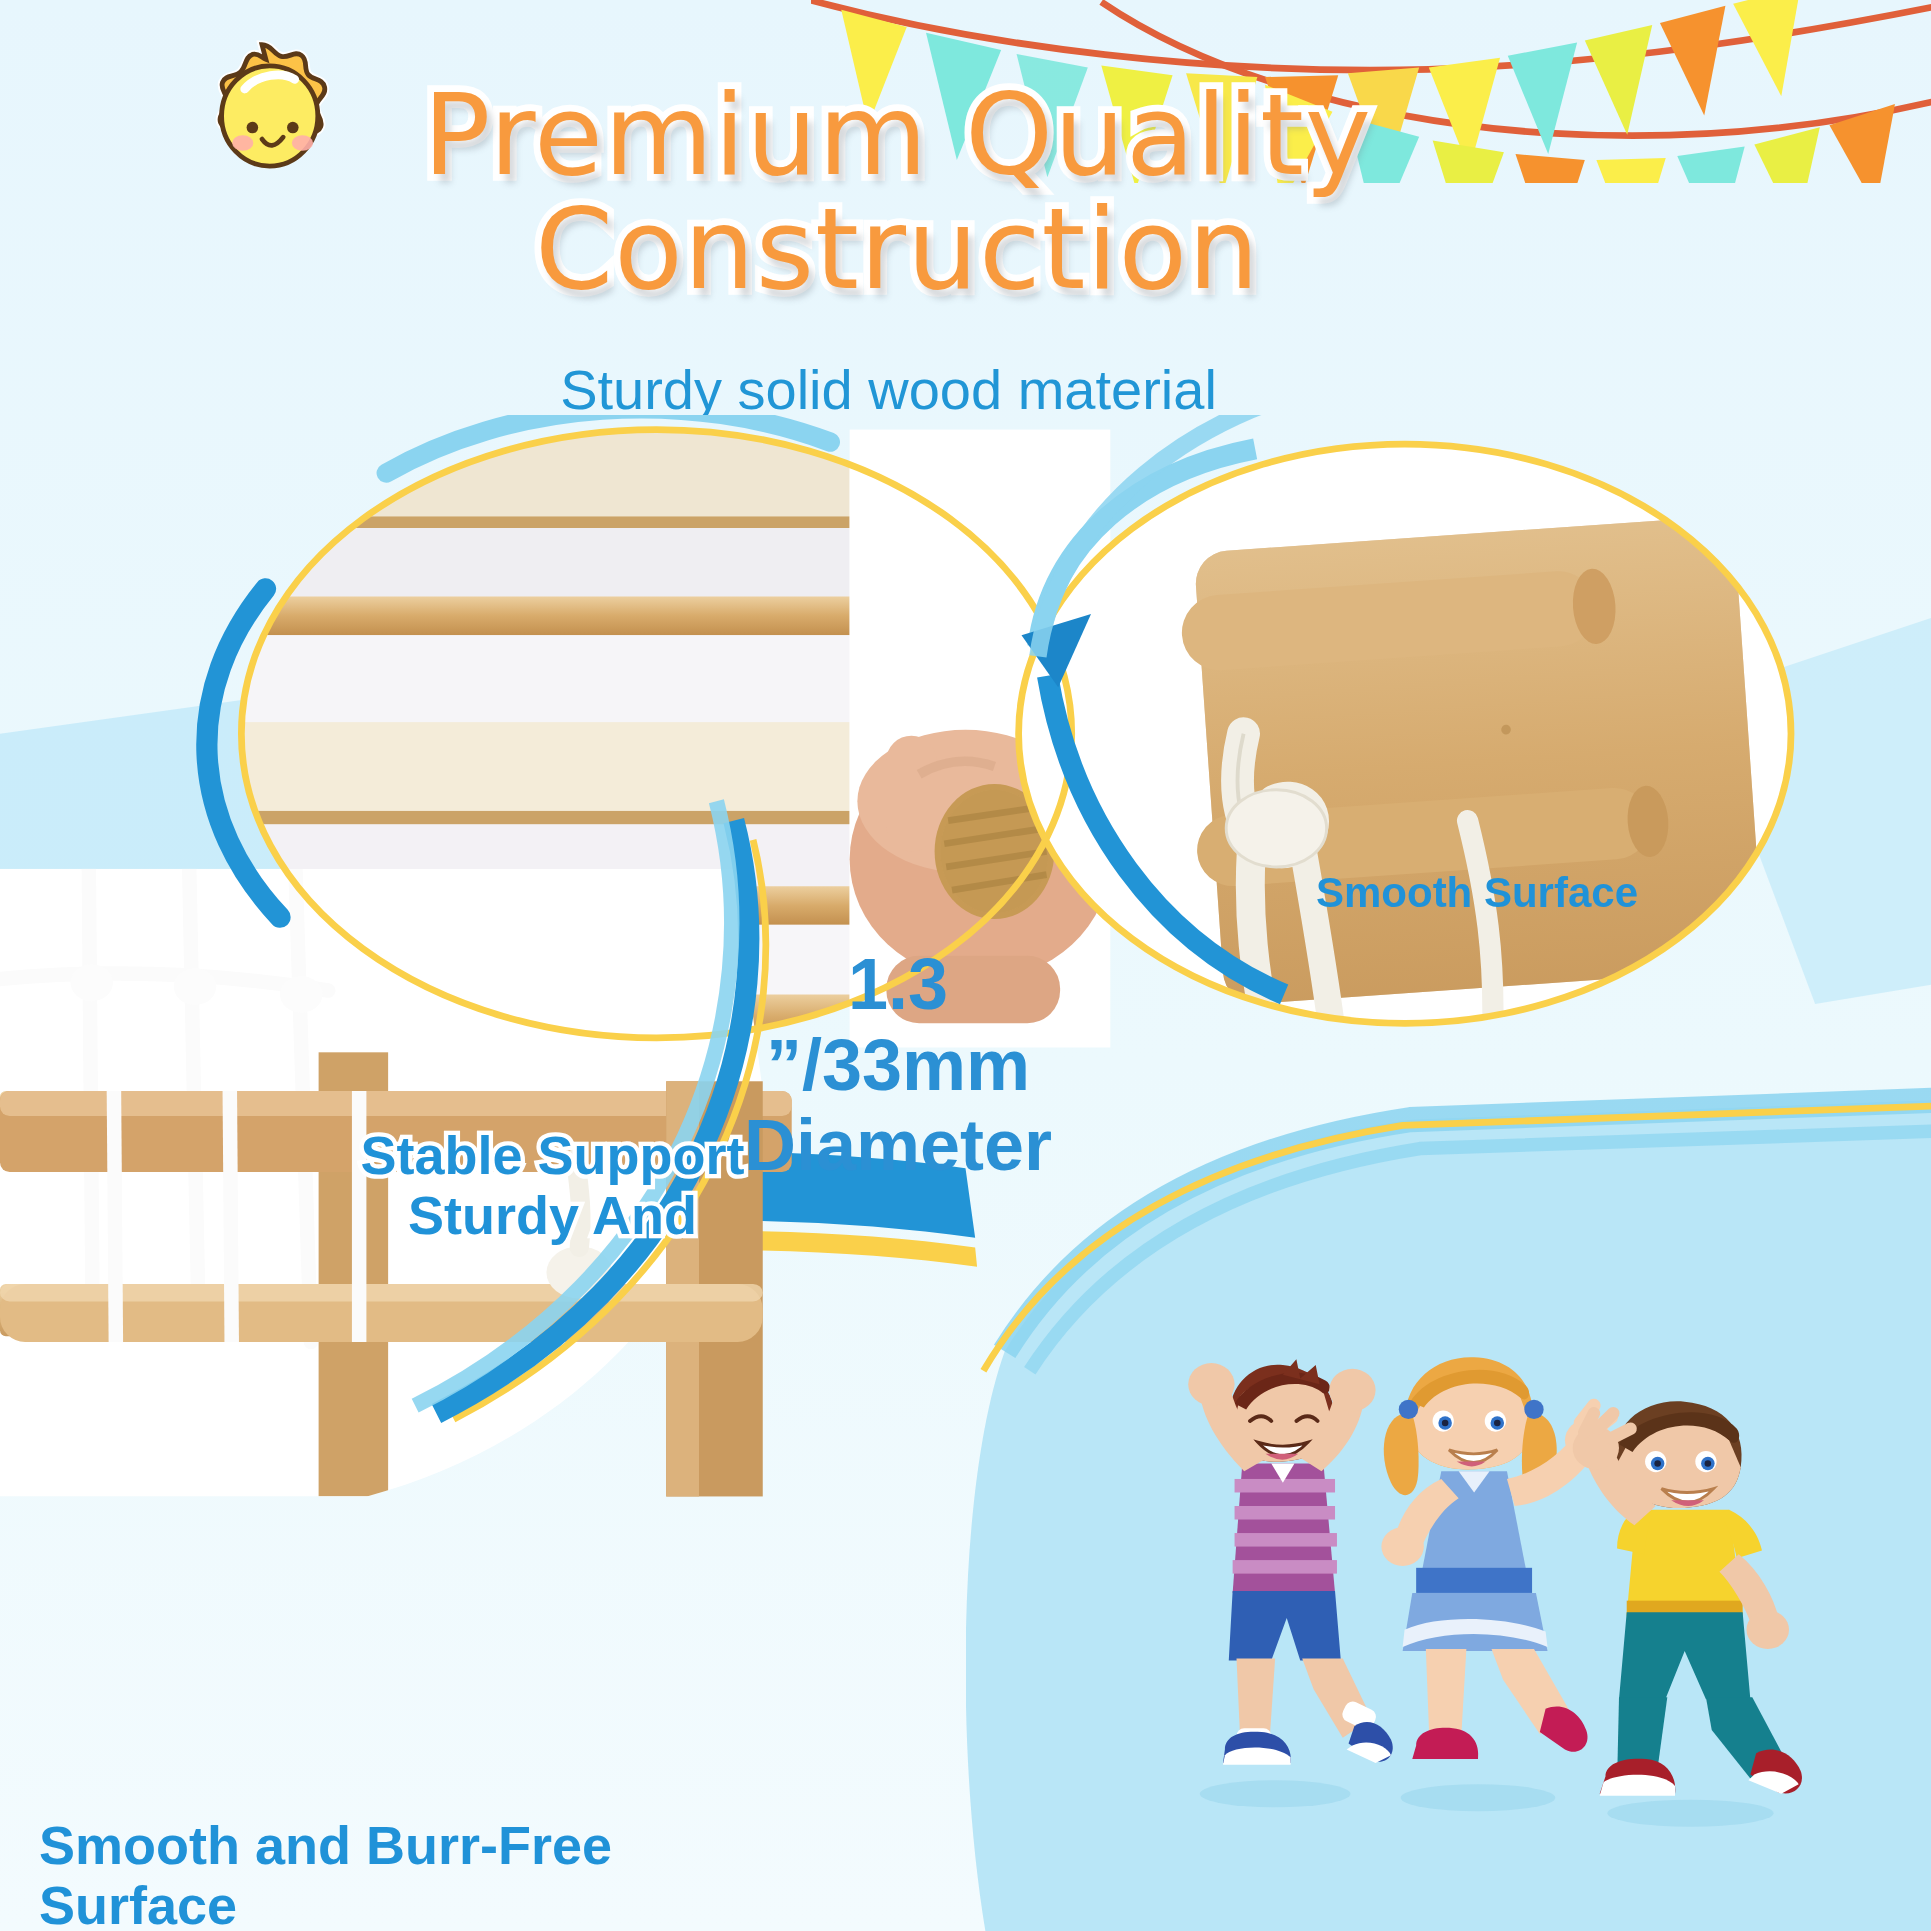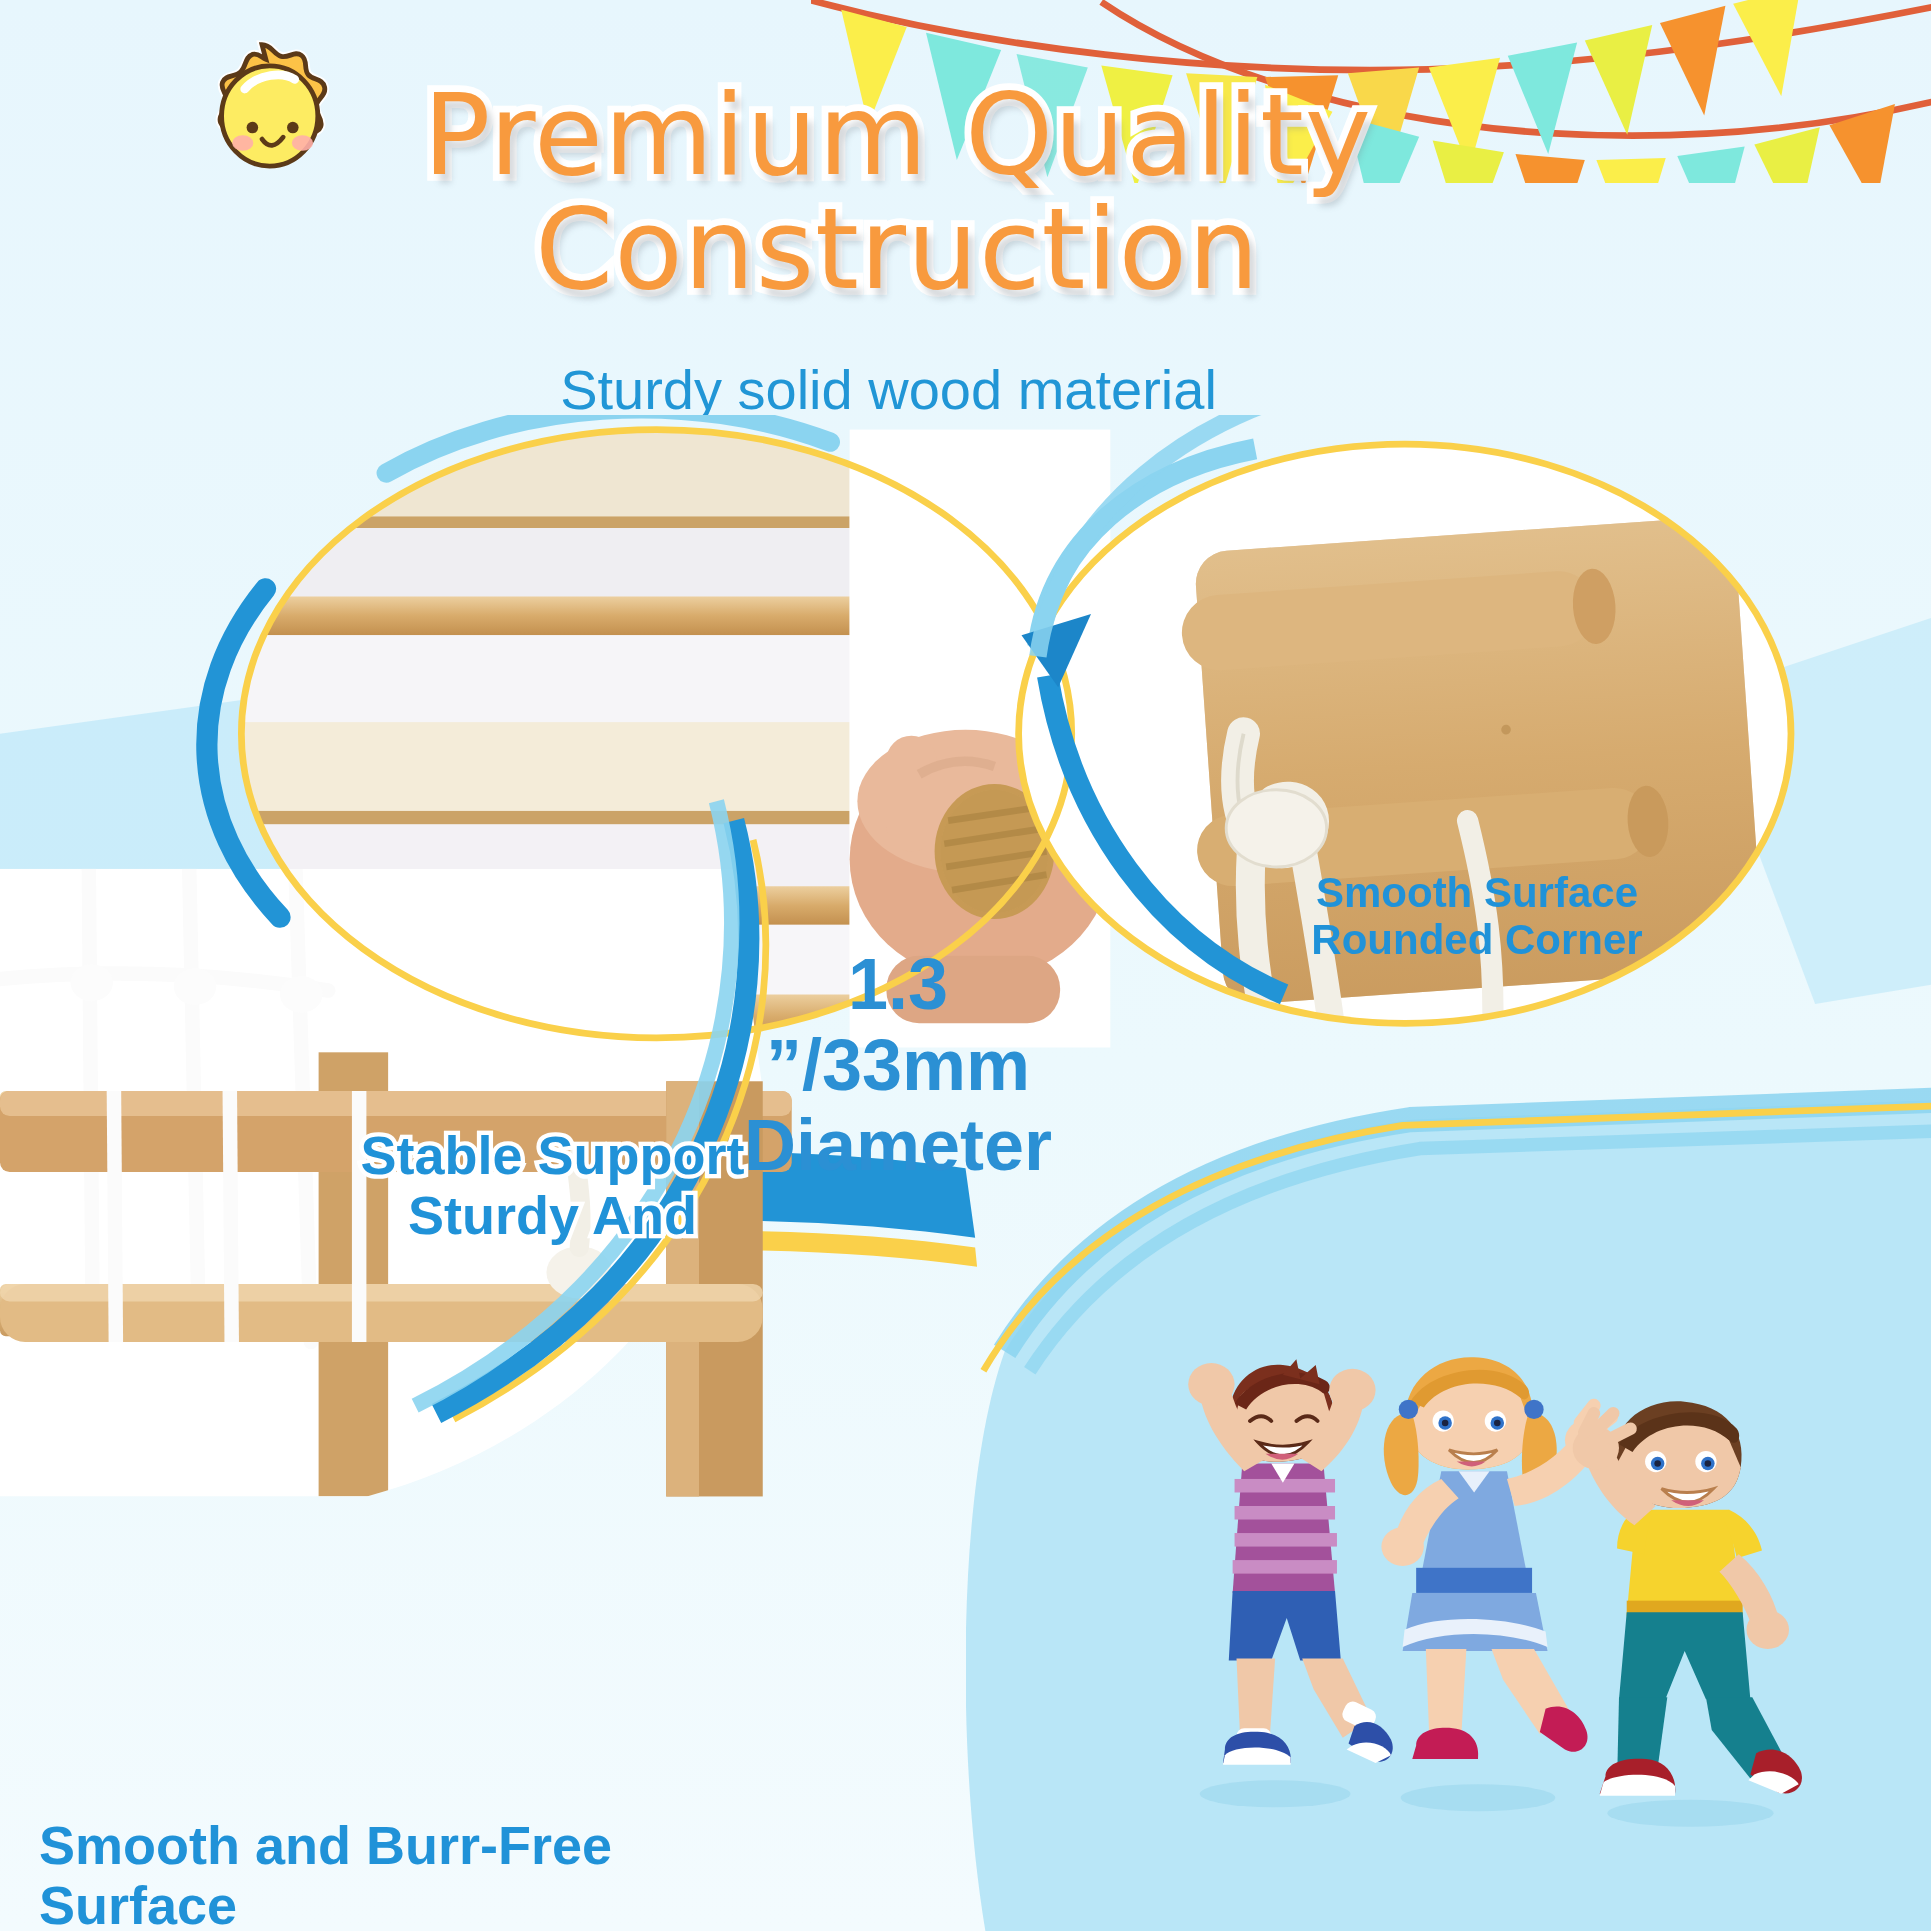--- a/index.html
+++ b/index.html
@@ -381,21 +381,20 @@
     <span>Sturdy And</span>
   </div>
 
   <div class="lbl" id="lbl-diam">
     <span>1.3 ”/33mm</span>
     <span>Diameter</span>
   </div>
 
   <div class="lbl" id="lbl-smooth">
     <span>Smooth Surface</span>
-    <span>Rounded Corner</span>
   </div>
 
   <div class="lbl" id="lbl-burr">
     <span>Smooth and Burr-Free Surface</span>
   </div>
 
 </div>
 
 
 </body></html>

